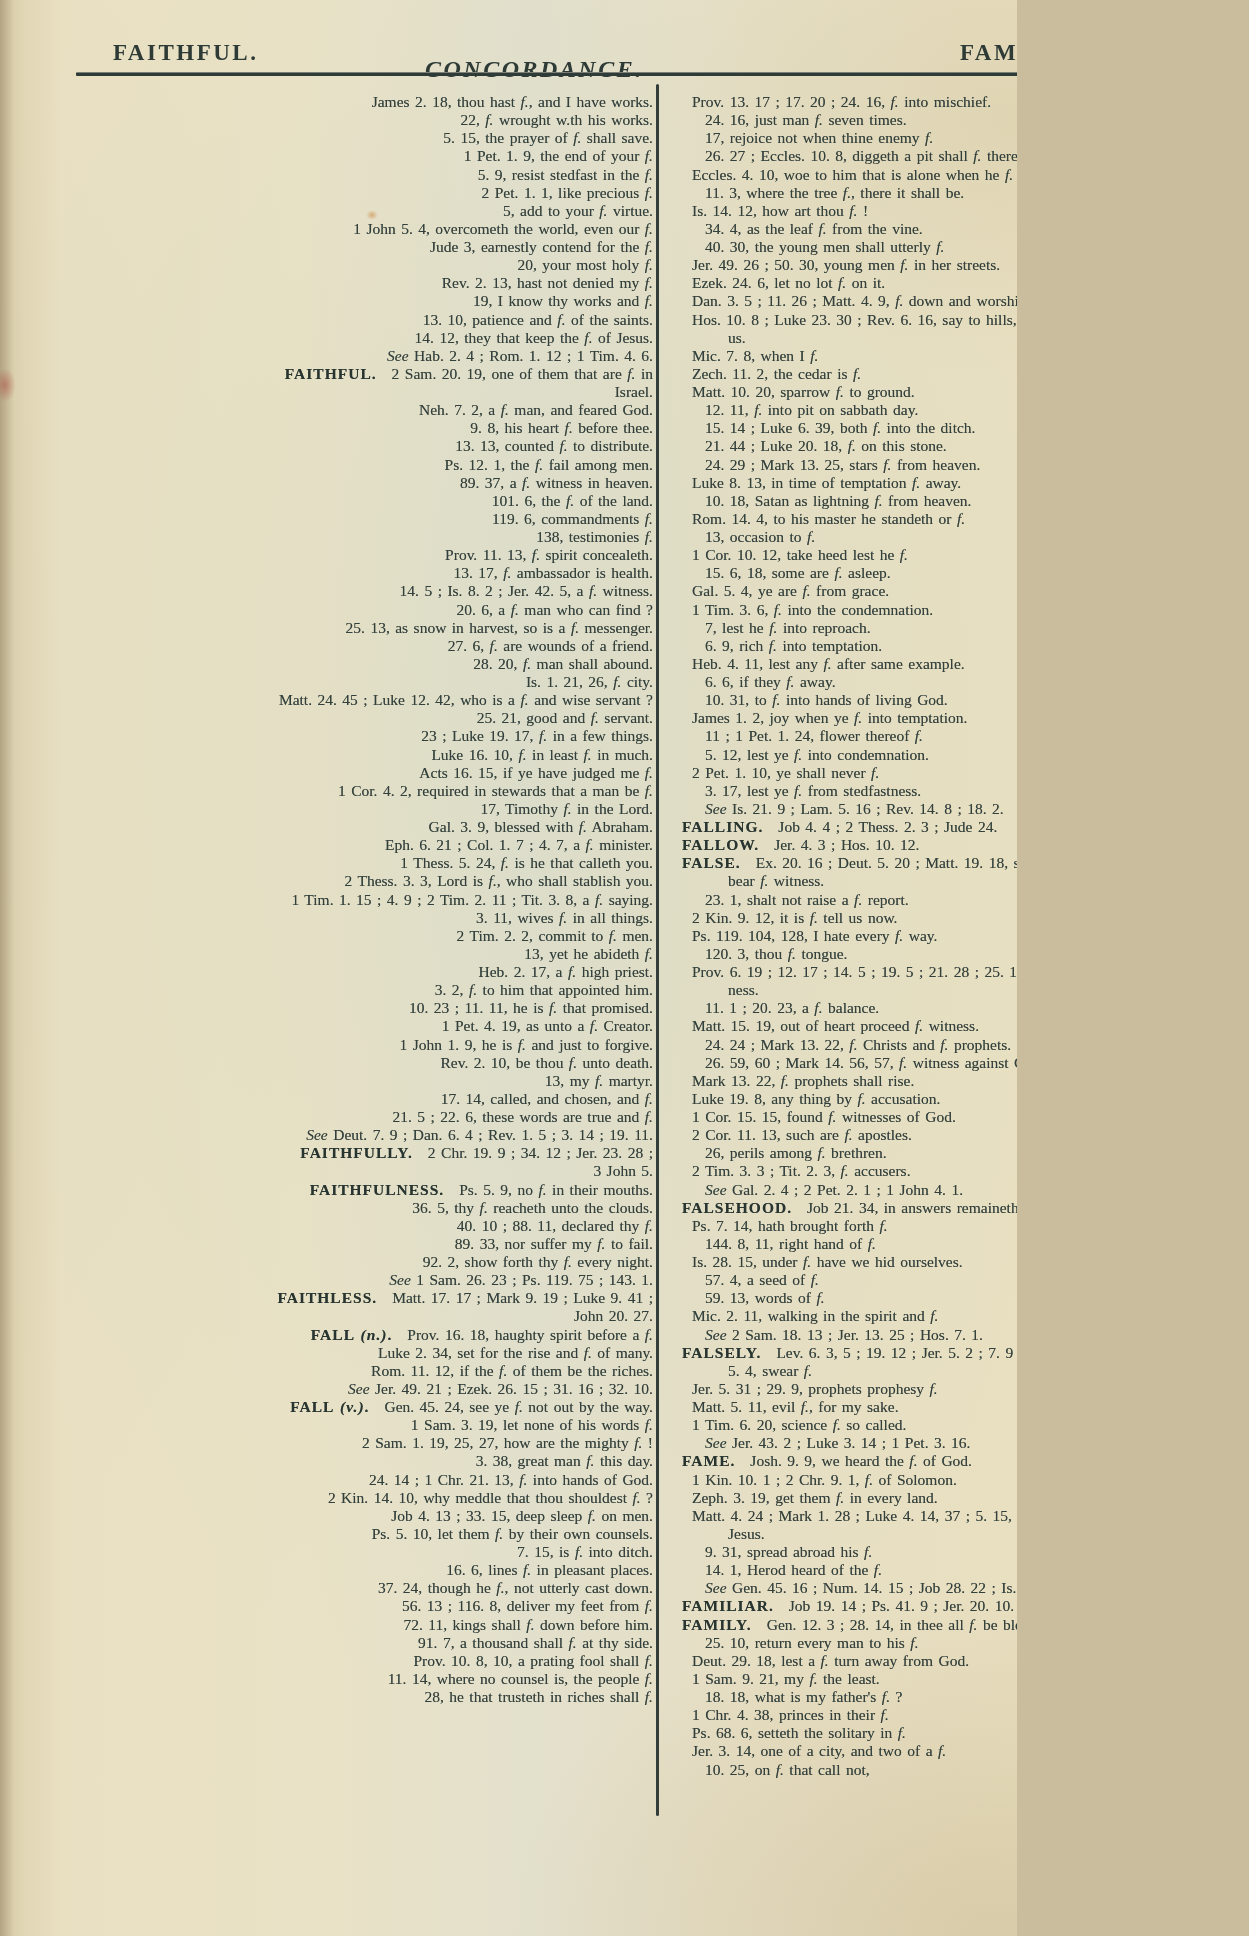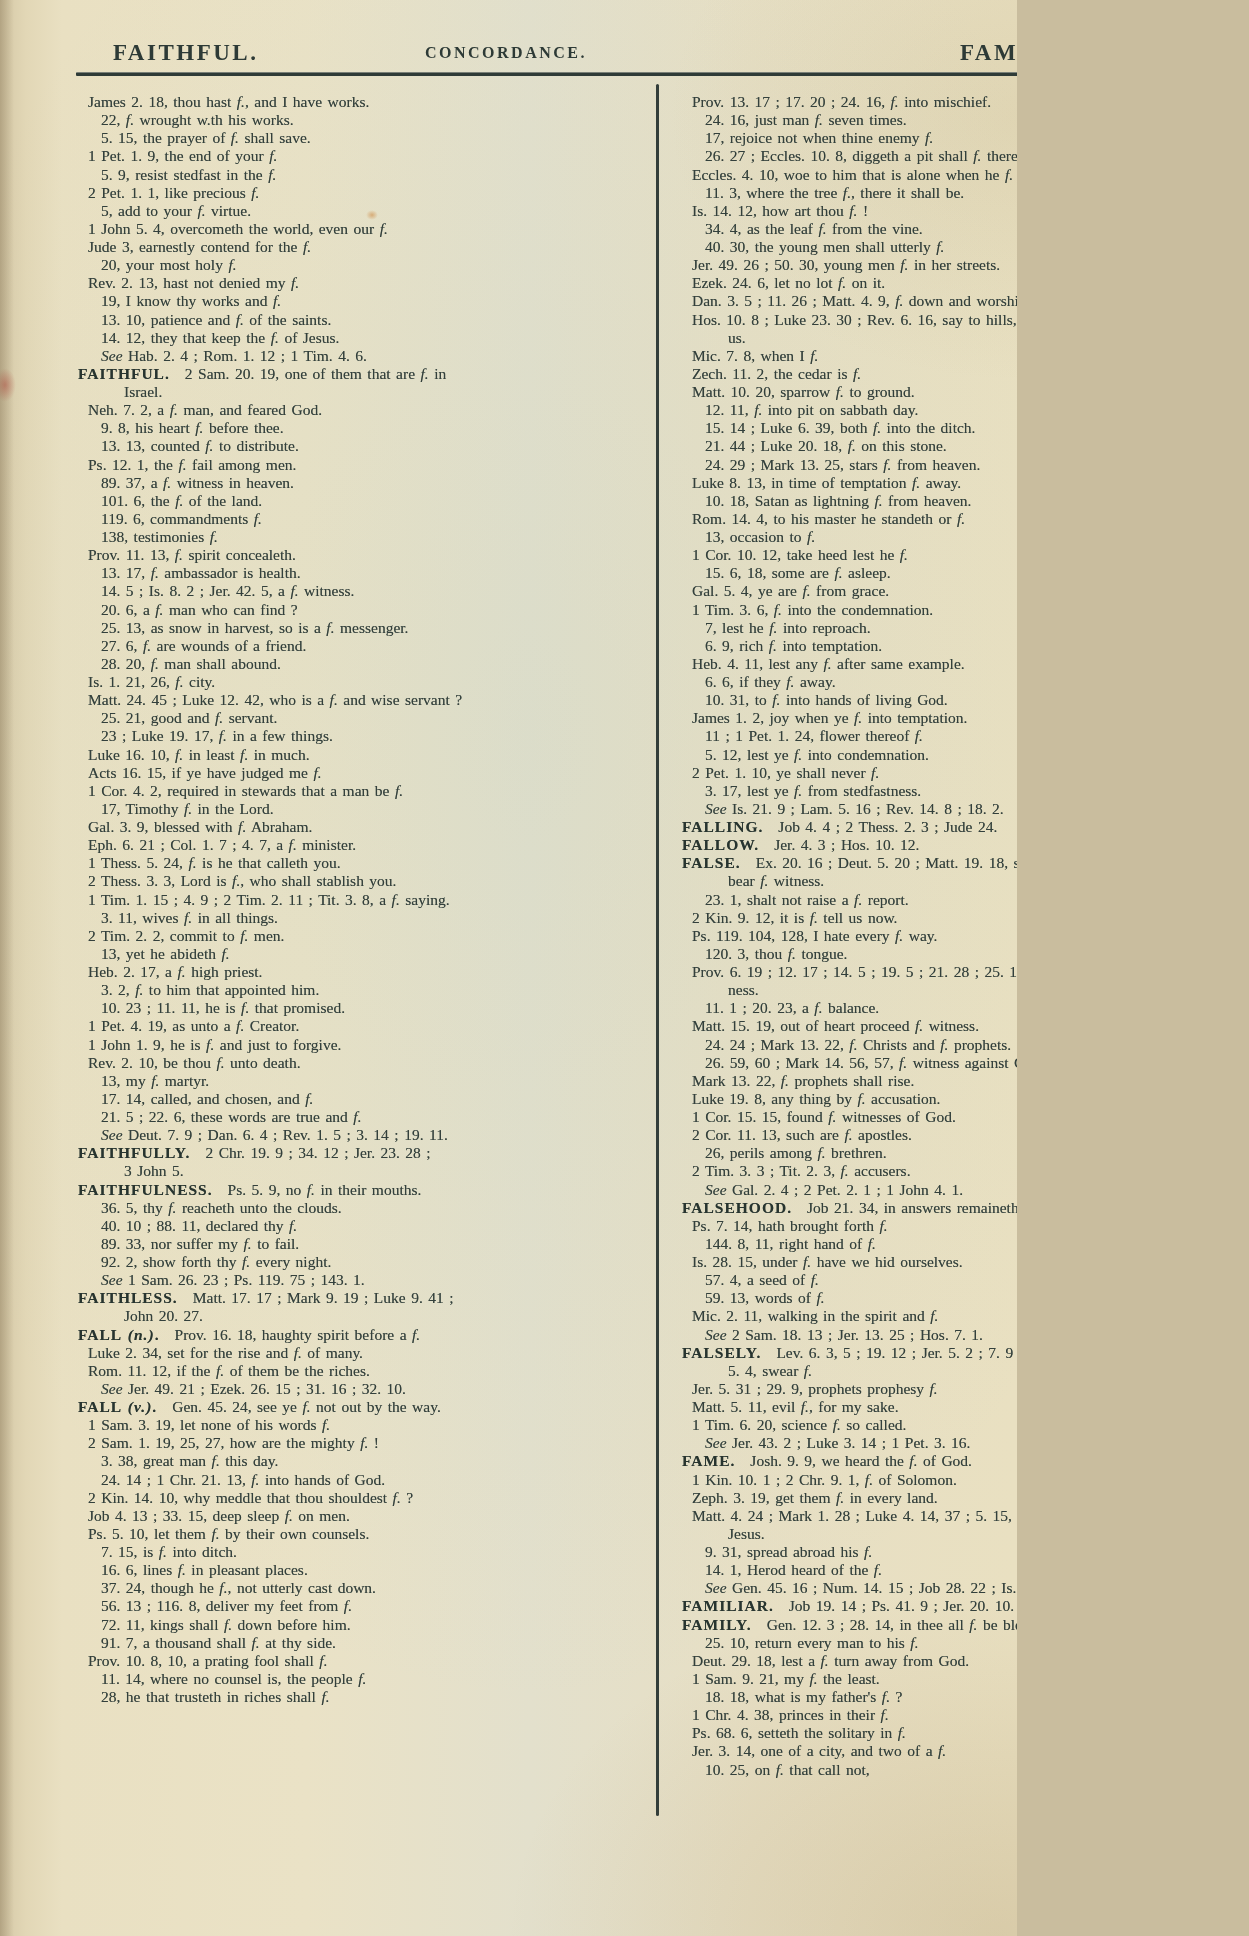--- a/index.html
+++ b/index.html
@@ -20,27 +20,27 @@
   .edge-shadow{position:absolute;left:0;top:0;width:14px;height:100%;
     background:linear-gradient(90deg,rgba(90,70,40,.28),rgba(90,70,40,0));}
   .stain-red{position:absolute;left:-6px;top:368px;width:22px;height:34px;border-radius:50%;
     background:radial-gradient(ellipse at center, rgba(170,60,50,.45), rgba(170,60,50,0) 70%);}
   .stain-dot{position:absolute;left:366px;top:210px;width:12px;height:10px;border-radius:50%;
     background:radial-gradient(ellipse at center, rgba(200,120,40,.5), rgba(200,120,40,0) 70%);}
 
   .running-head{position:absolute;top:36px;left:0;width:100%;height:36px;}
   .rh{position:absolute;font-weight:bold;font-size:23px;letter-spacing:2.5px;color:#2d3a36;}
   .rh-left{left:113px;top:4px;}
-  .rh-center{left:425px;top:8px;font-size:16px;}
+  .rh-center{left:425px;top:20px;font-style:italic;font-size:24px;}
   .rh-right{left:960px;top:4px;}
   .head-rule{position:absolute;left:76px;top:72px;width:1107px;height:4px;
     background:linear-gradient(#7a8078 0 1px,#2f3b37 1px 100%);border-radius:1px;}
 
   .col{position:absolute;top:93px;}
-  #col-left{left:78px;width:575px;}
+  #col-left{left:78px;width:575px;text-align:right;}
   #col-right{left:682px;width:505px;}
   .divider{position:absolute;left:656px;top:84px;width:3px;height:1732px;background:#333e3a;border-radius:2px;}
 
   .line{white-space:nowrap;font-size:15.5px;line-height:18.12px;word-spacing:1.6px;
     text-shadow:0 0 .5px rgba(45,60,54,.55);}
   .line i{font-style:italic;}
   .i1{padding-left:10px;}
   .i2{padding-left:23px;}
   .i3{padding-left:46px;}
   .head .hw{font-weight:bold;letter-spacing:1px;color:#27342f;}

